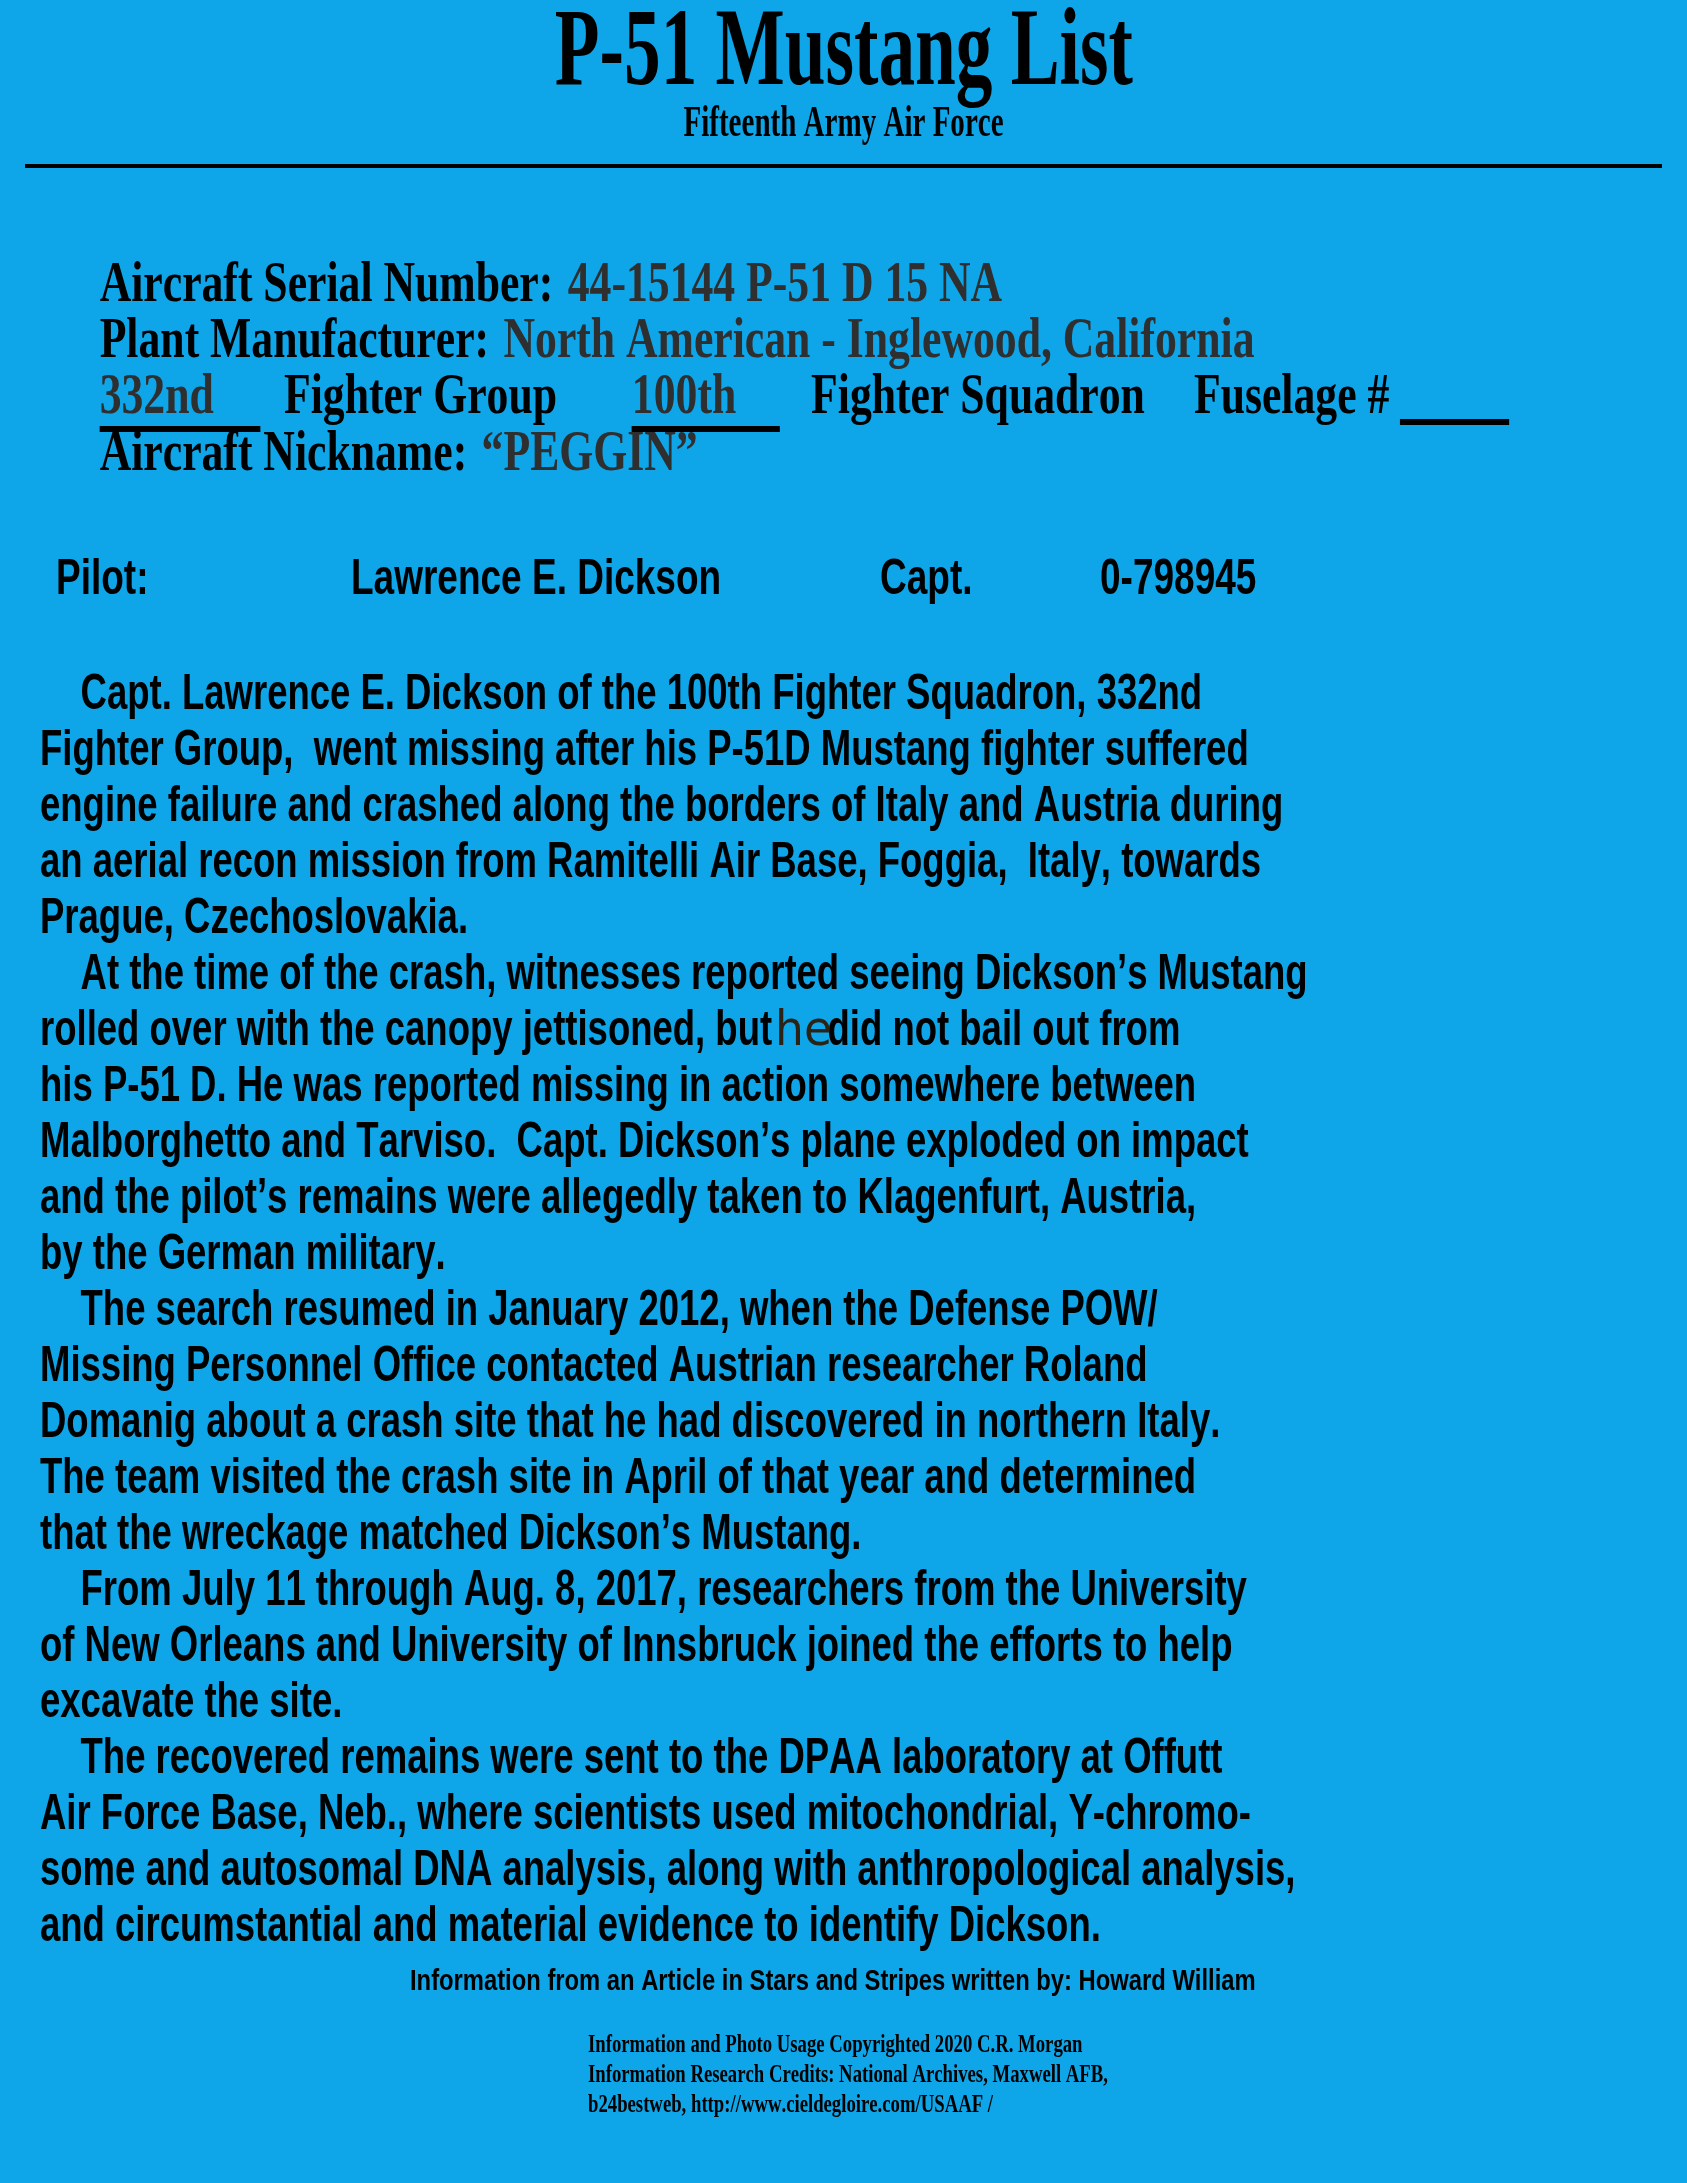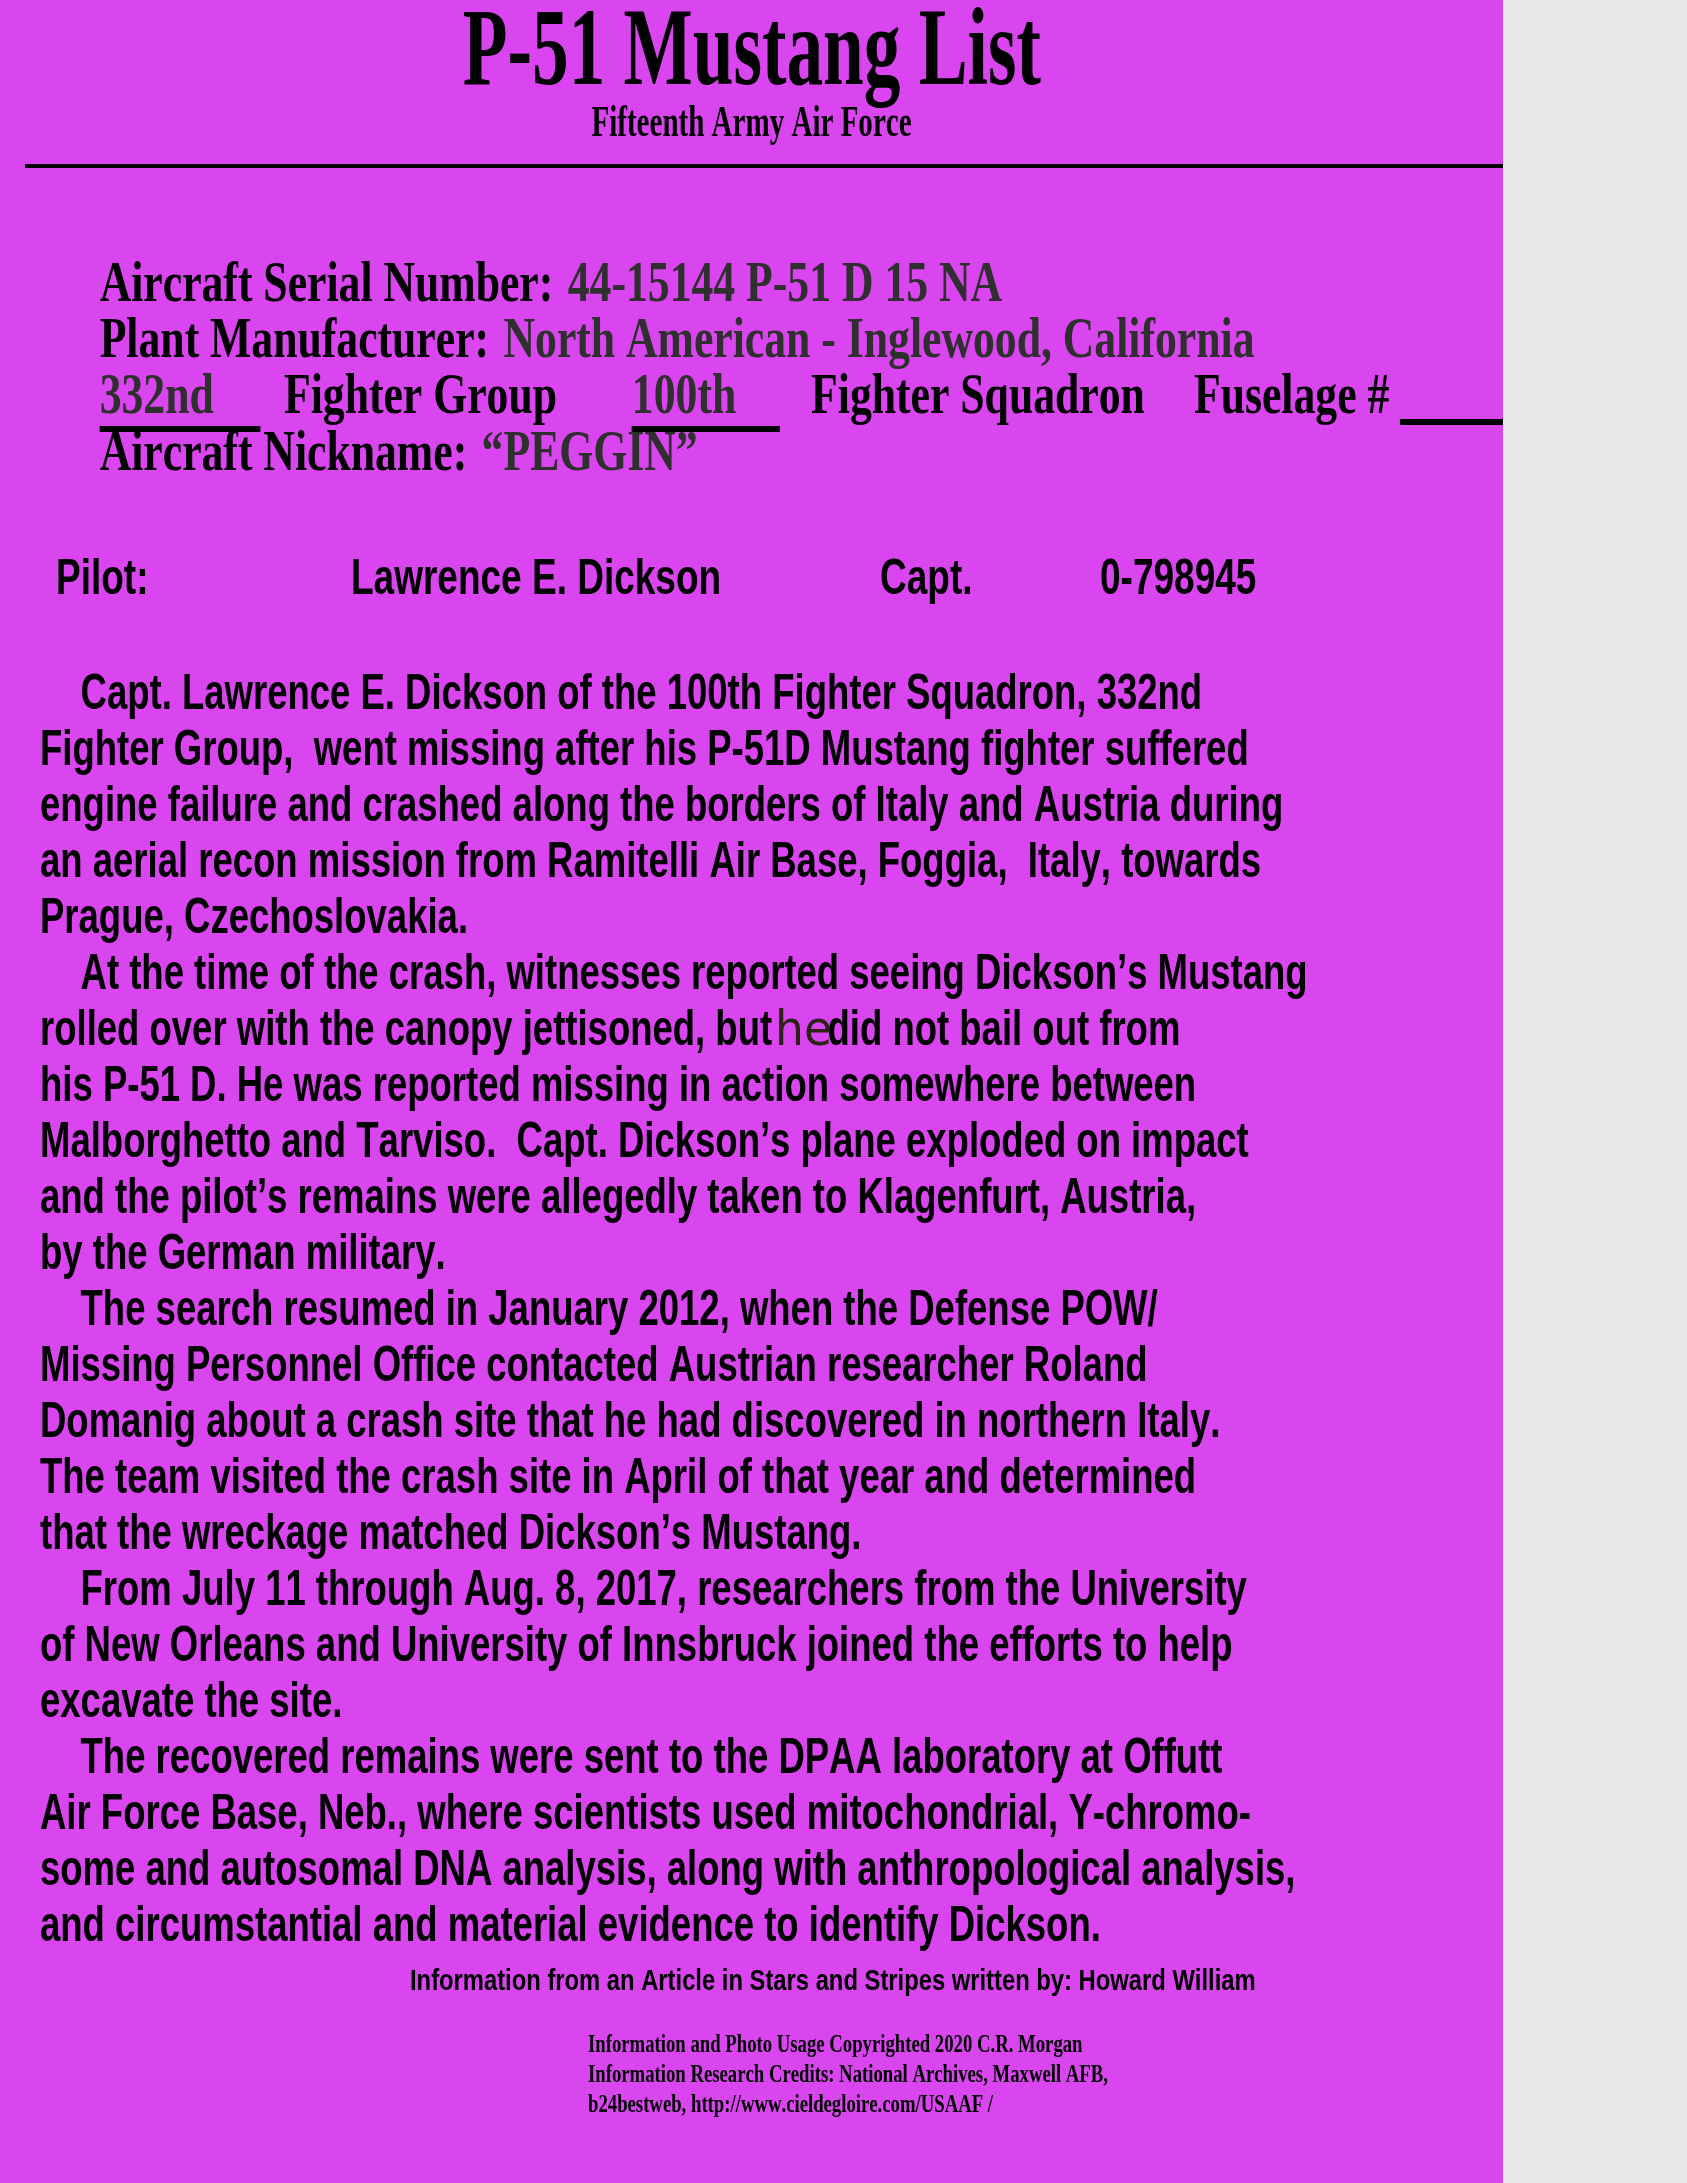--- a/index.html
+++ b/index.html
@@ -1,20 +1,20 @@
 <!DOCTYPE html>
 <html style="font-size:10.6px"><head>
 <meta charset="utf-8">
 <style>
   html,body { margin:0; padding:0; background:#e8e8e8; }
   .page {
     position:relative;
-    width:1503px;
+    width:1687px;
     height:2183px;
-    background:#d946ef;
+    background:#0ea5e9;
     overflow:hidden;
     font-kerning:none;
   }
   
   .center-wrap { position:absolute; left:0; width:100%; text-align:center; }
   .title-wrap   { top:-9.3px; }
   .subtitle-wrap{ top:100px; }
   .cond-serif-title {
     display:inline-block; white-space:pre;
     font-family:"Liberation Serif", serif; font-weight:bold;

